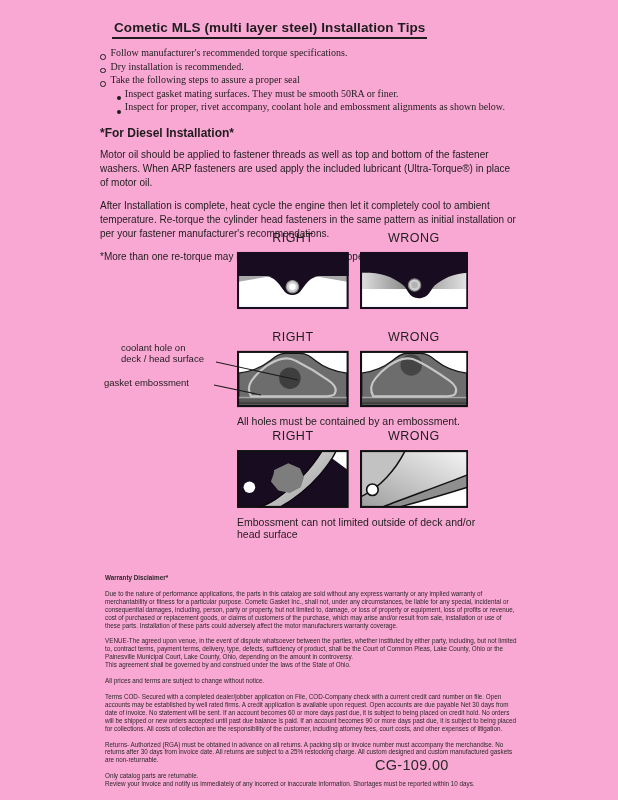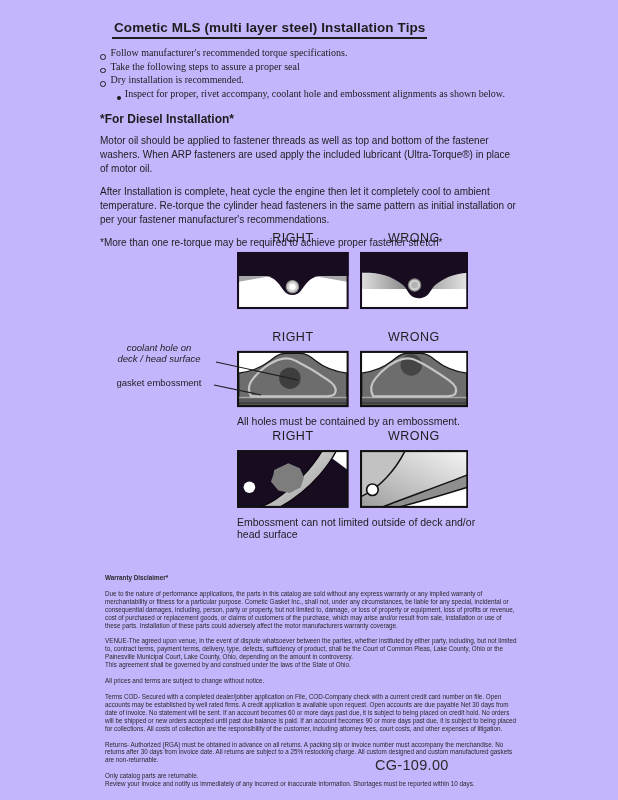--- a/index.html
+++ b/index.html
@@ -1,20 +1,20 @@
 <!DOCTYPE html>
 <html><head>
 <meta charset="utf-8">
 <style>
   html,body { margin:0; padding:0; background:#e8e8e8; }
   #page {
     position:relative;
     width:618px; height:800px;
     margin:0 auto;
-    background:#c4b5fd;
+    background:#f9a8d4;
     font-family:"Liberation Sans", sans-serif;
     color:#1f1c1d;
     overflow:hidden;
   }
 
   
   .content { position:absolute; left:100px; top:18px; width:424px; }
   .doc-title {
     font-size:13.5px; font-weight:bold;
     display:inline-block;
@@ -44,25 +44,25 @@
   .diag-row { position:absolute; left:237px; width:231px; }
   .diag-labels { display:flex; gap:11px; }
   .diag-labels > div { font-size:12.5px; letter-spacing:0.5px; text-align:center; }
   .lbl-right { width:135px; }
   .lbl-wrong { width:131px; }
   .diag-boxes { display:flex; gap:11px; margin-top:1px; }
   .diag-caption { font-size:10.5px; margin-top:2px; line-height:12px; }
   svg { display:block; }
 
   .callouts {
-    position:absolute; left:104px; top:342px; width:110px;
-    font-size:9.5px; line-height:11px; text-align:center;font-style:italic;
+    position:absolute; left:121px; top:342px; width:110px;
+    font-size:9.5px; line-height:11px; text-align:left;
   }
   .callout-embossment { position:absolute; left:104px; top:377px; width:110px;
-    font-size:9.5px; text-align:center; }
+    font-size:9.5px; text-align:left; }
   .callout-lines { position:absolute; left:205px; top:352px; }
 
   
   .warranty {
     position:absolute; left:105px; top:574px; width:413px;
     font-size:6.3px; line-height:7.9px; color:#2b2829;
   }
   .warranty-heading { font-weight:bold; margin-bottom:8px; }
   .warranty p { margin:0 0 8px 0; white-space:pre-line; }
 
@@ -79,25 +79,29 @@
   <div class="content">
     <div class="doc-title">Cometic MLS (multi layer steel) Installation Tips</div>
 
     <div class="bullets">
       <div class="bullet-row">
         <span class="o-bullet"></span>
         <span>Follow manufacturer's recommended torque specifications.</span>
       </div>
       <div class="bullet-row">
         <span class="o-bullet"></span>
-        <span>Take the following steps to assure a proper seal</span>
+        <span>Dry installation is recommended.</span>
       </div>
       <div class="bullet-row">
         <span class="o-bullet"></span>
-        <span>Dry installation is recommended.</span>
+        <span>Take the following steps to assure a proper seal</span>
+      </div>
+      <div class="bullet-row sub">
+        <span class="dot-bullet"></span>
+        <span>Inspect gasket mating surfaces.  They must be smooth 50RA or finer.</span>
       </div>
       <div class="bullet-row sub">
         <span class="dot-bullet"></span>
         <span>Inspect for proper, rivet accompany, coolant hole and embossment alignments as shown below.</span>
       </div>
     </div>
 
     <div class="diesel-heading">*For Diesel Installation*</div>
     <p class="para">Motor oil should be applied to fastener threads as well as top and bottom of the fastener washers. When ARP fasteners are used apply the included lubricant (Ultra-Torque®) in place of motor oil.</p>
     <p class="para">After Installation is complete, heat cycle the engine then let it completely cool to ambient temperature. Re-torque the cylinder head fasteners in the same pattern as initial installation or per your fastener manufacturer's recommendations.</p>

